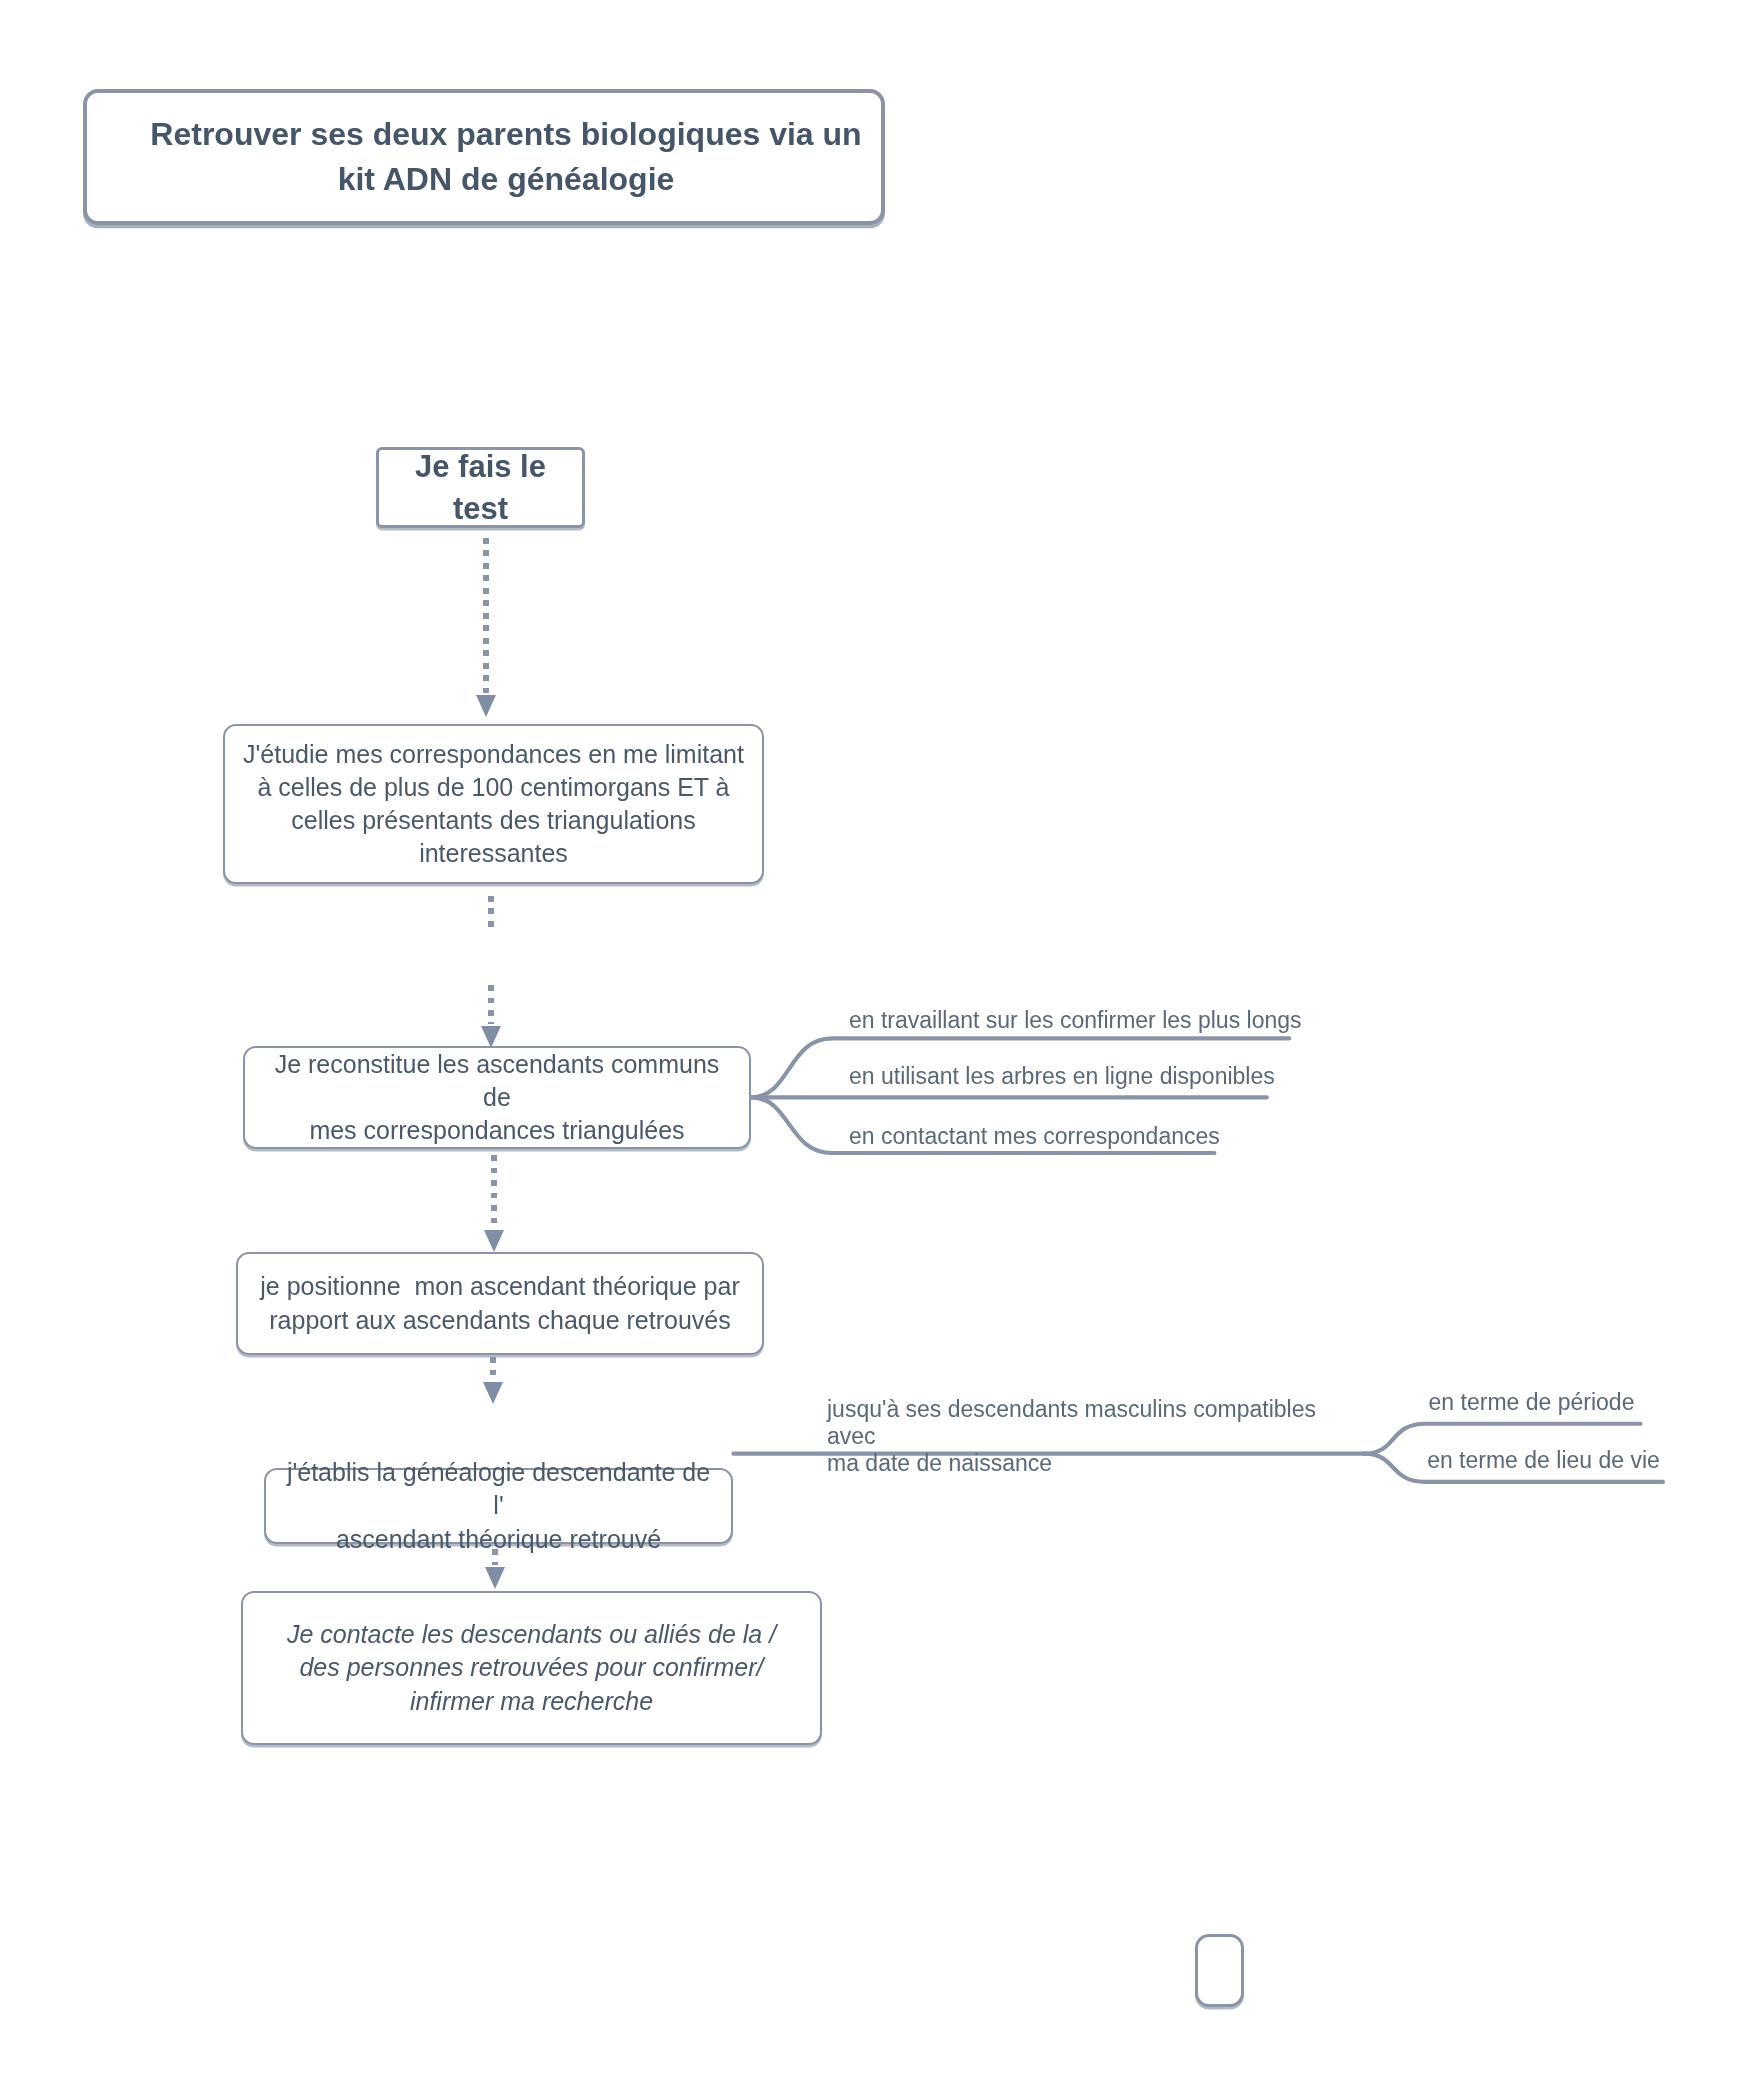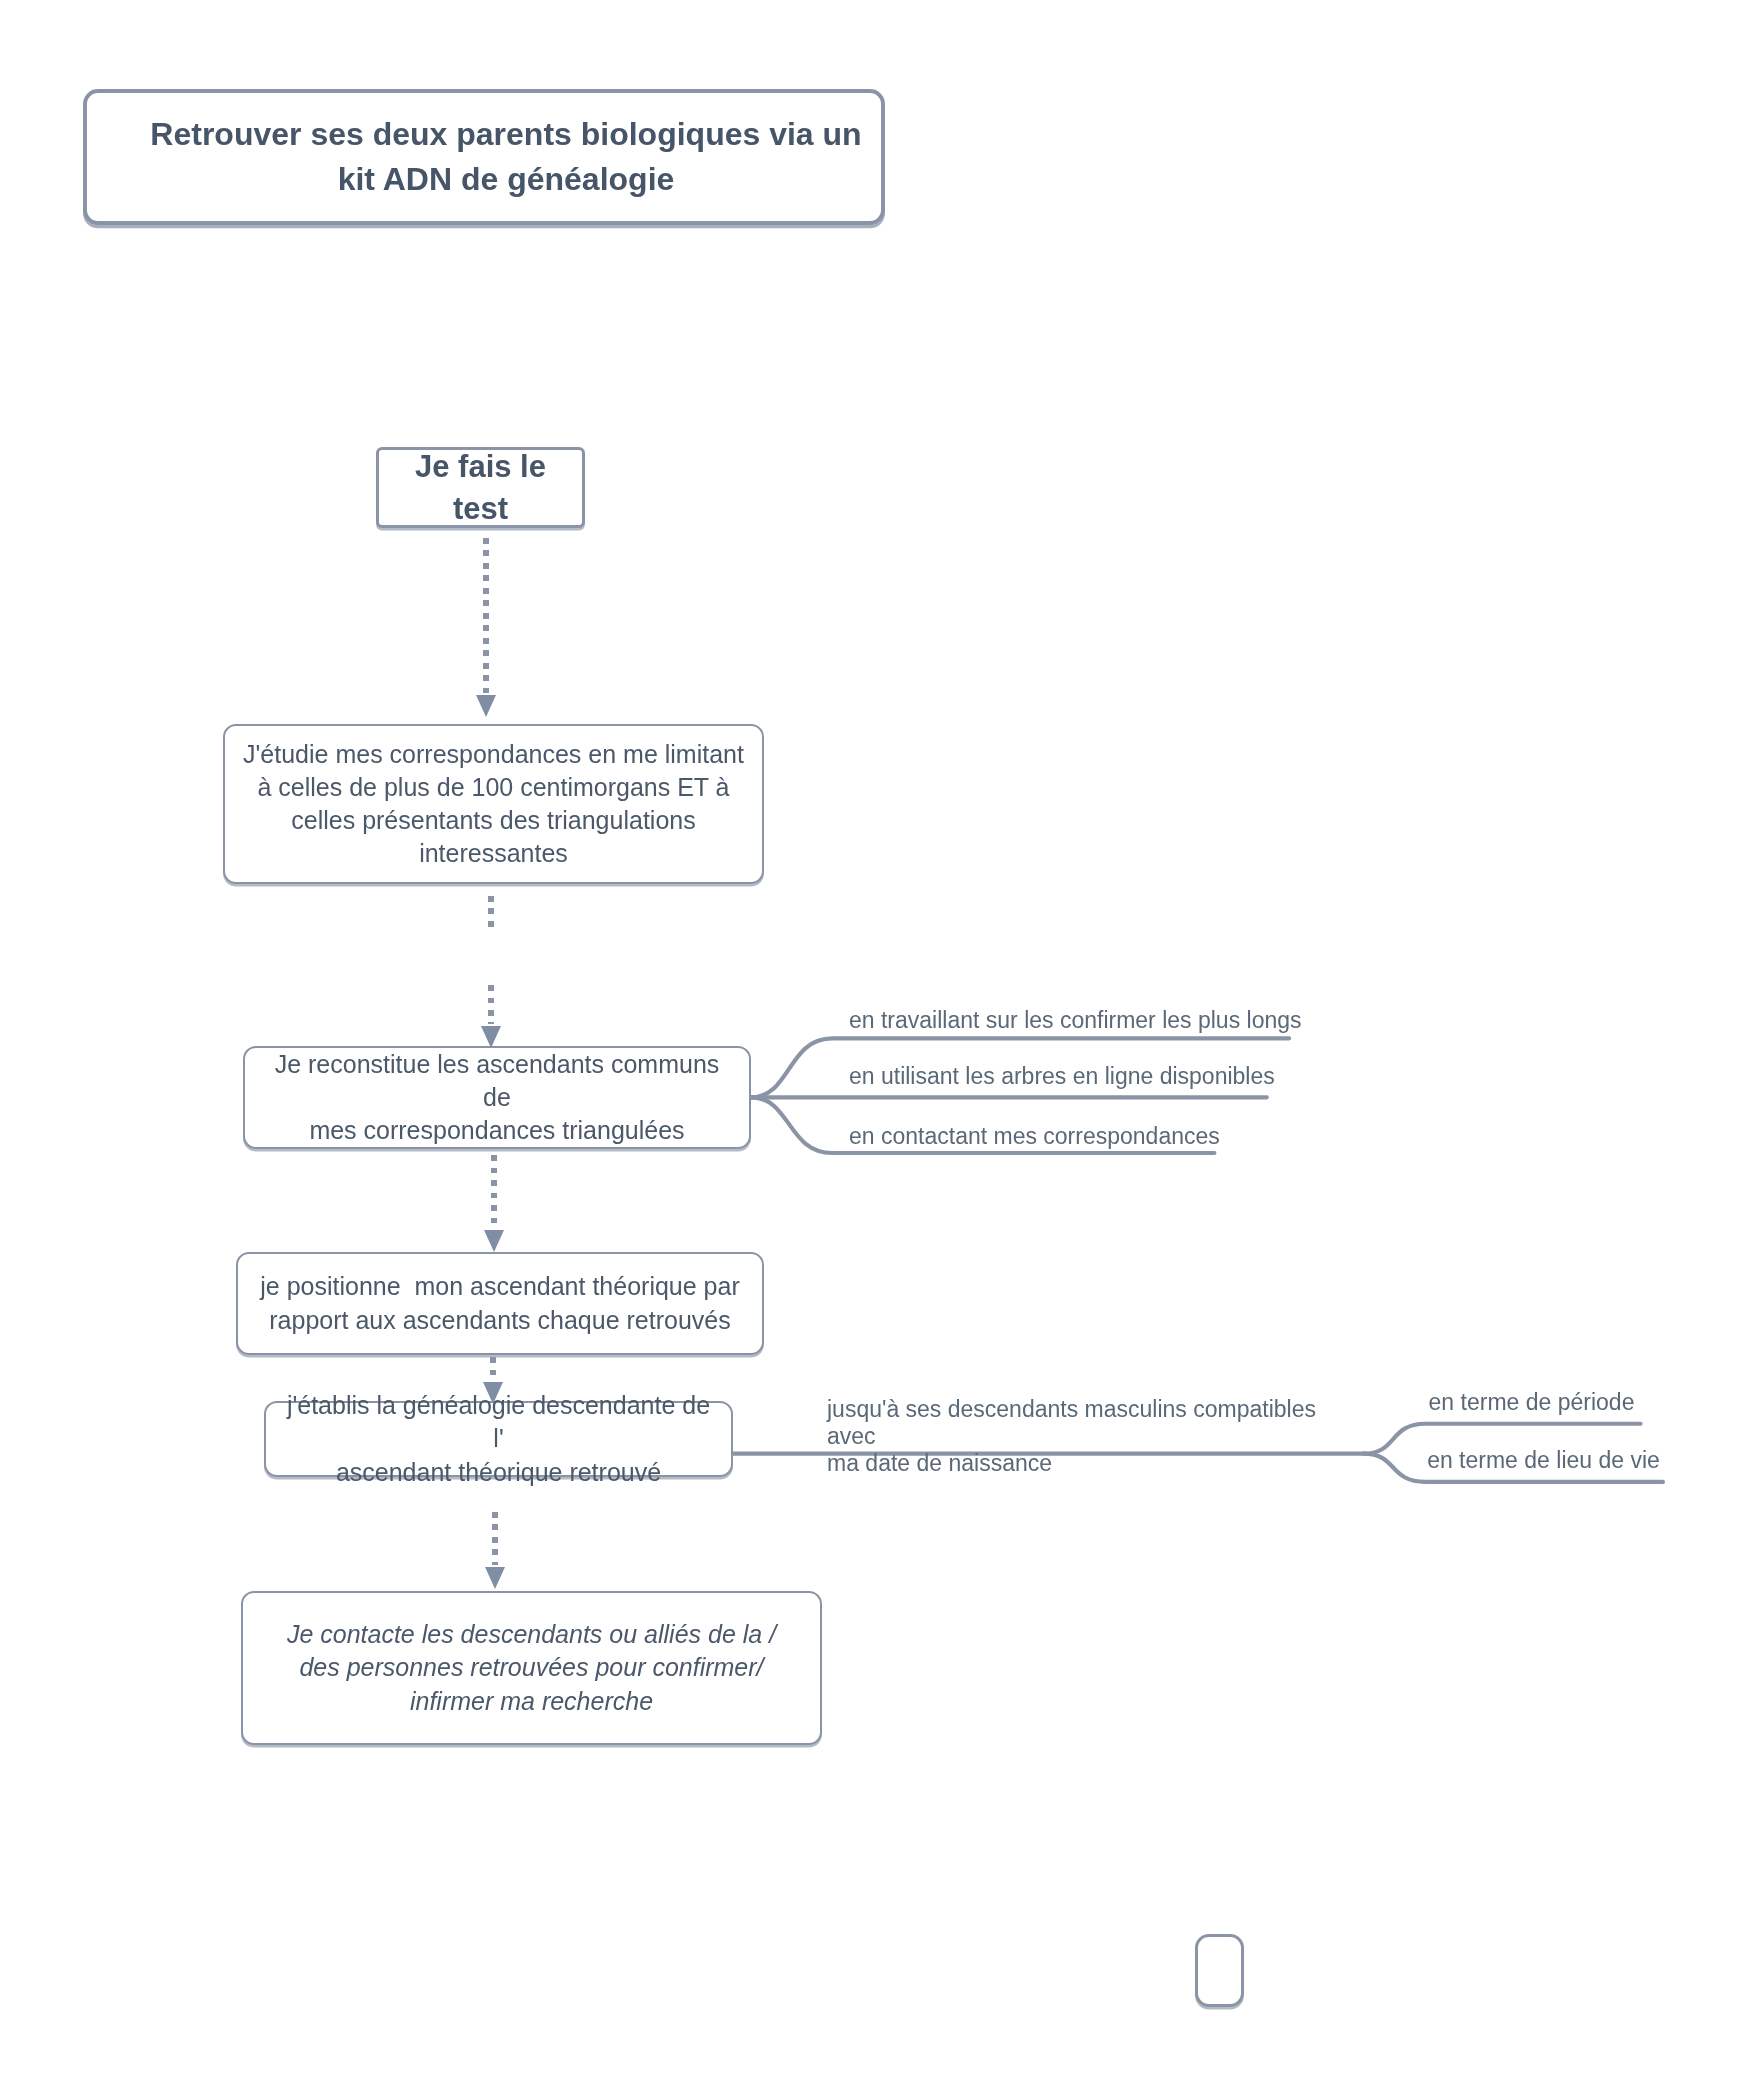--- a/index.html
+++ b/index.html
@@ -21,21 +21,21 @@
   }
   .node .lbl{white-space:pre-wrap;padding:0 15px;}
 
   #titleBox{left:83px;top:89px;width:802px;height:136px;border-width:4.2px;border-radius:15px;
     font-size:32px;font-weight:700;line-height:1.42;color:#475569;box-shadow:0 3.3px 0 rgba(139,150,167,.75);padding-left:44px;}
   #testBox{left:376px;top:447px;width:209px;height:81px;border-width:3.3px;border-radius:6px;
     font-size:31px;font-weight:700;color:#475569;}
   #box2{left:223px;top:724px;width:541px;height:160px;}
   #box3{left:243px;top:1046px;width:508px;height:103px;}
   #box4{left:236px;top:1252px;width:528px;height:103px;}
-  #box5{left:264px;top:1401px;width:469px;height:76px;}
+  #box5{left:264px;top:1468px;width:469px;height:76px;}
   #box6{left:241px;top:1591px;width:581px;height:154px;font-style:italic;}
   #miniBox{left:1195px;top:1934px;width:49px;height:73px;border-width:3.3px;border-radius:14px;}
 
   .branch{
     position:absolute;color:#5a6878;font-size:23px;line-height:1.2;white-space:pre-wrap;
   }
   #b1{left:849px;top:1007px;}
   #b2{left:849px;top:1063px;}
   #b3{left:849px;top:1123px;}
   #b4{left:827px;top:1396px;width:532px;line-height:1.18;}

